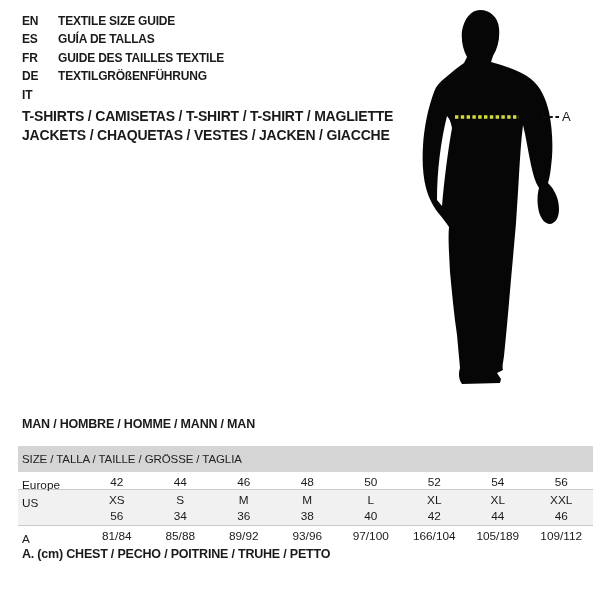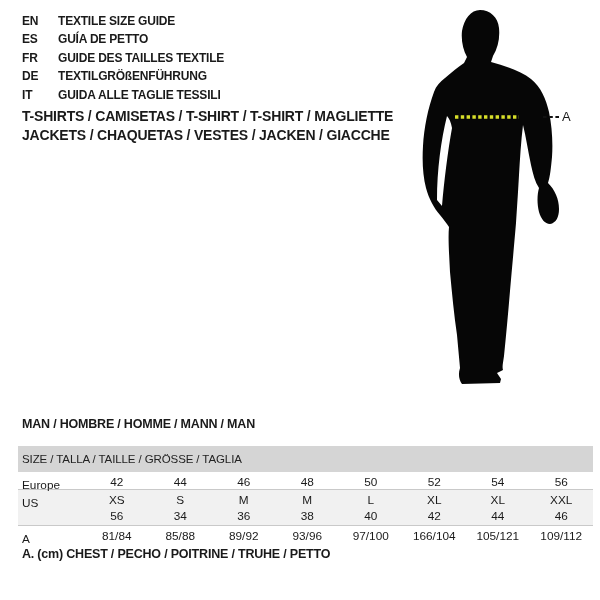--- a/index.html
+++ b/index.html
@@ -35,33 +35,32 @@
 </head>
 <body>
 
 <div class="abs lang-list">
   <div class="lang-row">
     <span class="lang-code">EN</span>
     <span>TEXTILE SIZE GUIDE</span>
   </div>
   <div class="lang-row">
     <span class="lang-code">ES</span>
-    <span>GUÍA DE PETTO</span>
+    <span>GUÍA DE TALLAS</span>
   </div>
   <div class="lang-row">
     <span class="lang-code">FR</span>
     <span>GUIDE DES TAILLES TEXTILE</span>
   </div>
   <div class="lang-row">
     <span class="lang-code">DE</span>
     <span>TEXTILGRÖßENFÜHRUNG</span>
   </div>
   <div class="lang-row">
     <span class="lang-code">IT</span>
-    <span>GUIDA ALLE TAGLIE TESSILI</span>
   </div>
 </div>
 
 <div class="abs cats">
   <div>T-SHIRTS / CAMISETAS / T-SHIRT / T-SHIRT / MAGLIETTE</div>
   <div>JACKETS / CHAQUETAS / VESTES / JACKEN / GIACCHE</div>
 </div>
 
 <svg class="abs figure-wrap" viewBox="405 5 195 390" width="195" height="390" xmlns="http://www.w3.org/2000/svg">
   <path fill="#060606" d="
@@ -155,18 +154,18 @@
   </div>
 
   <div class="st-row">
     <span class="lbl">A</span>
     <span class="val">81/84</span>
     <span class="val">85/88</span>
     <span class="val">89/92</span>
     <span class="val">93/96</span>
     <span class="val">97/100</span>
     <span class="val">166/104</span>
-    <span class="val">105/121</span>
+    <span class="val">105/189</span>
     <span class="val">109/112</span>
   </div>
 </div>
 
 <div class="abs footnote">A. (cm) CHEST / PECHO / POITRINE / TRUHE / PETTO</div>
 
 </body></html>

